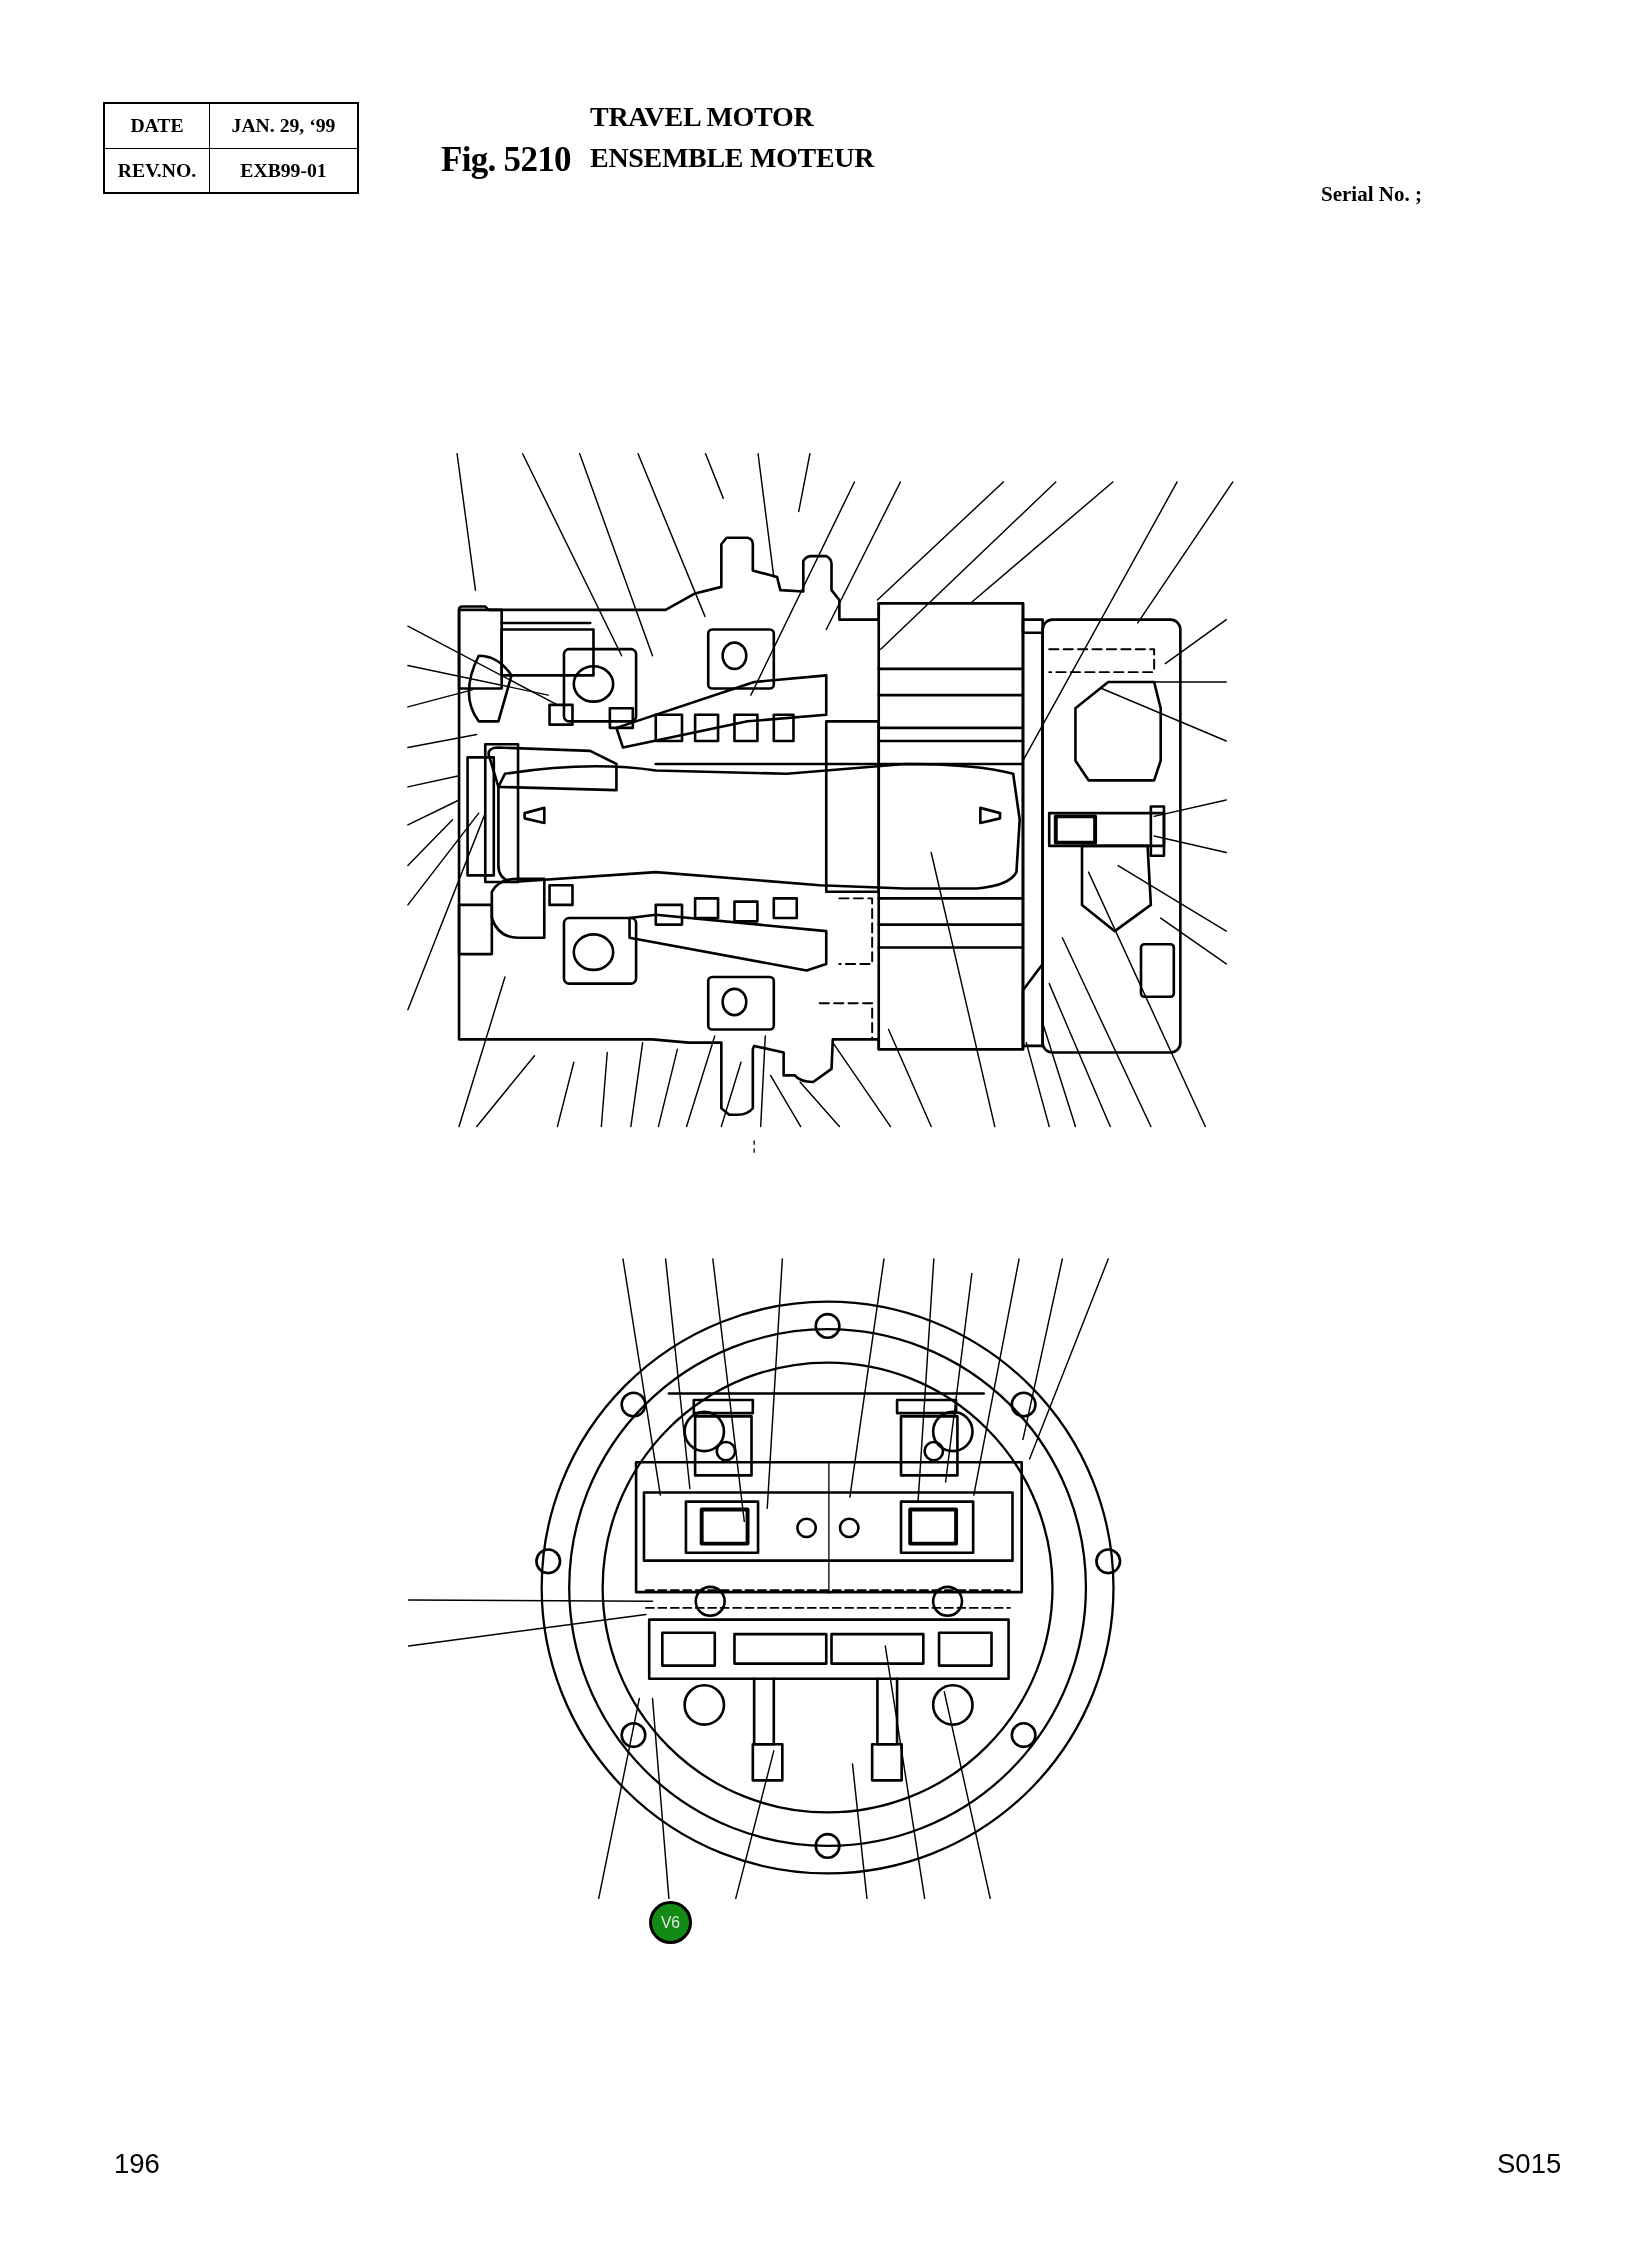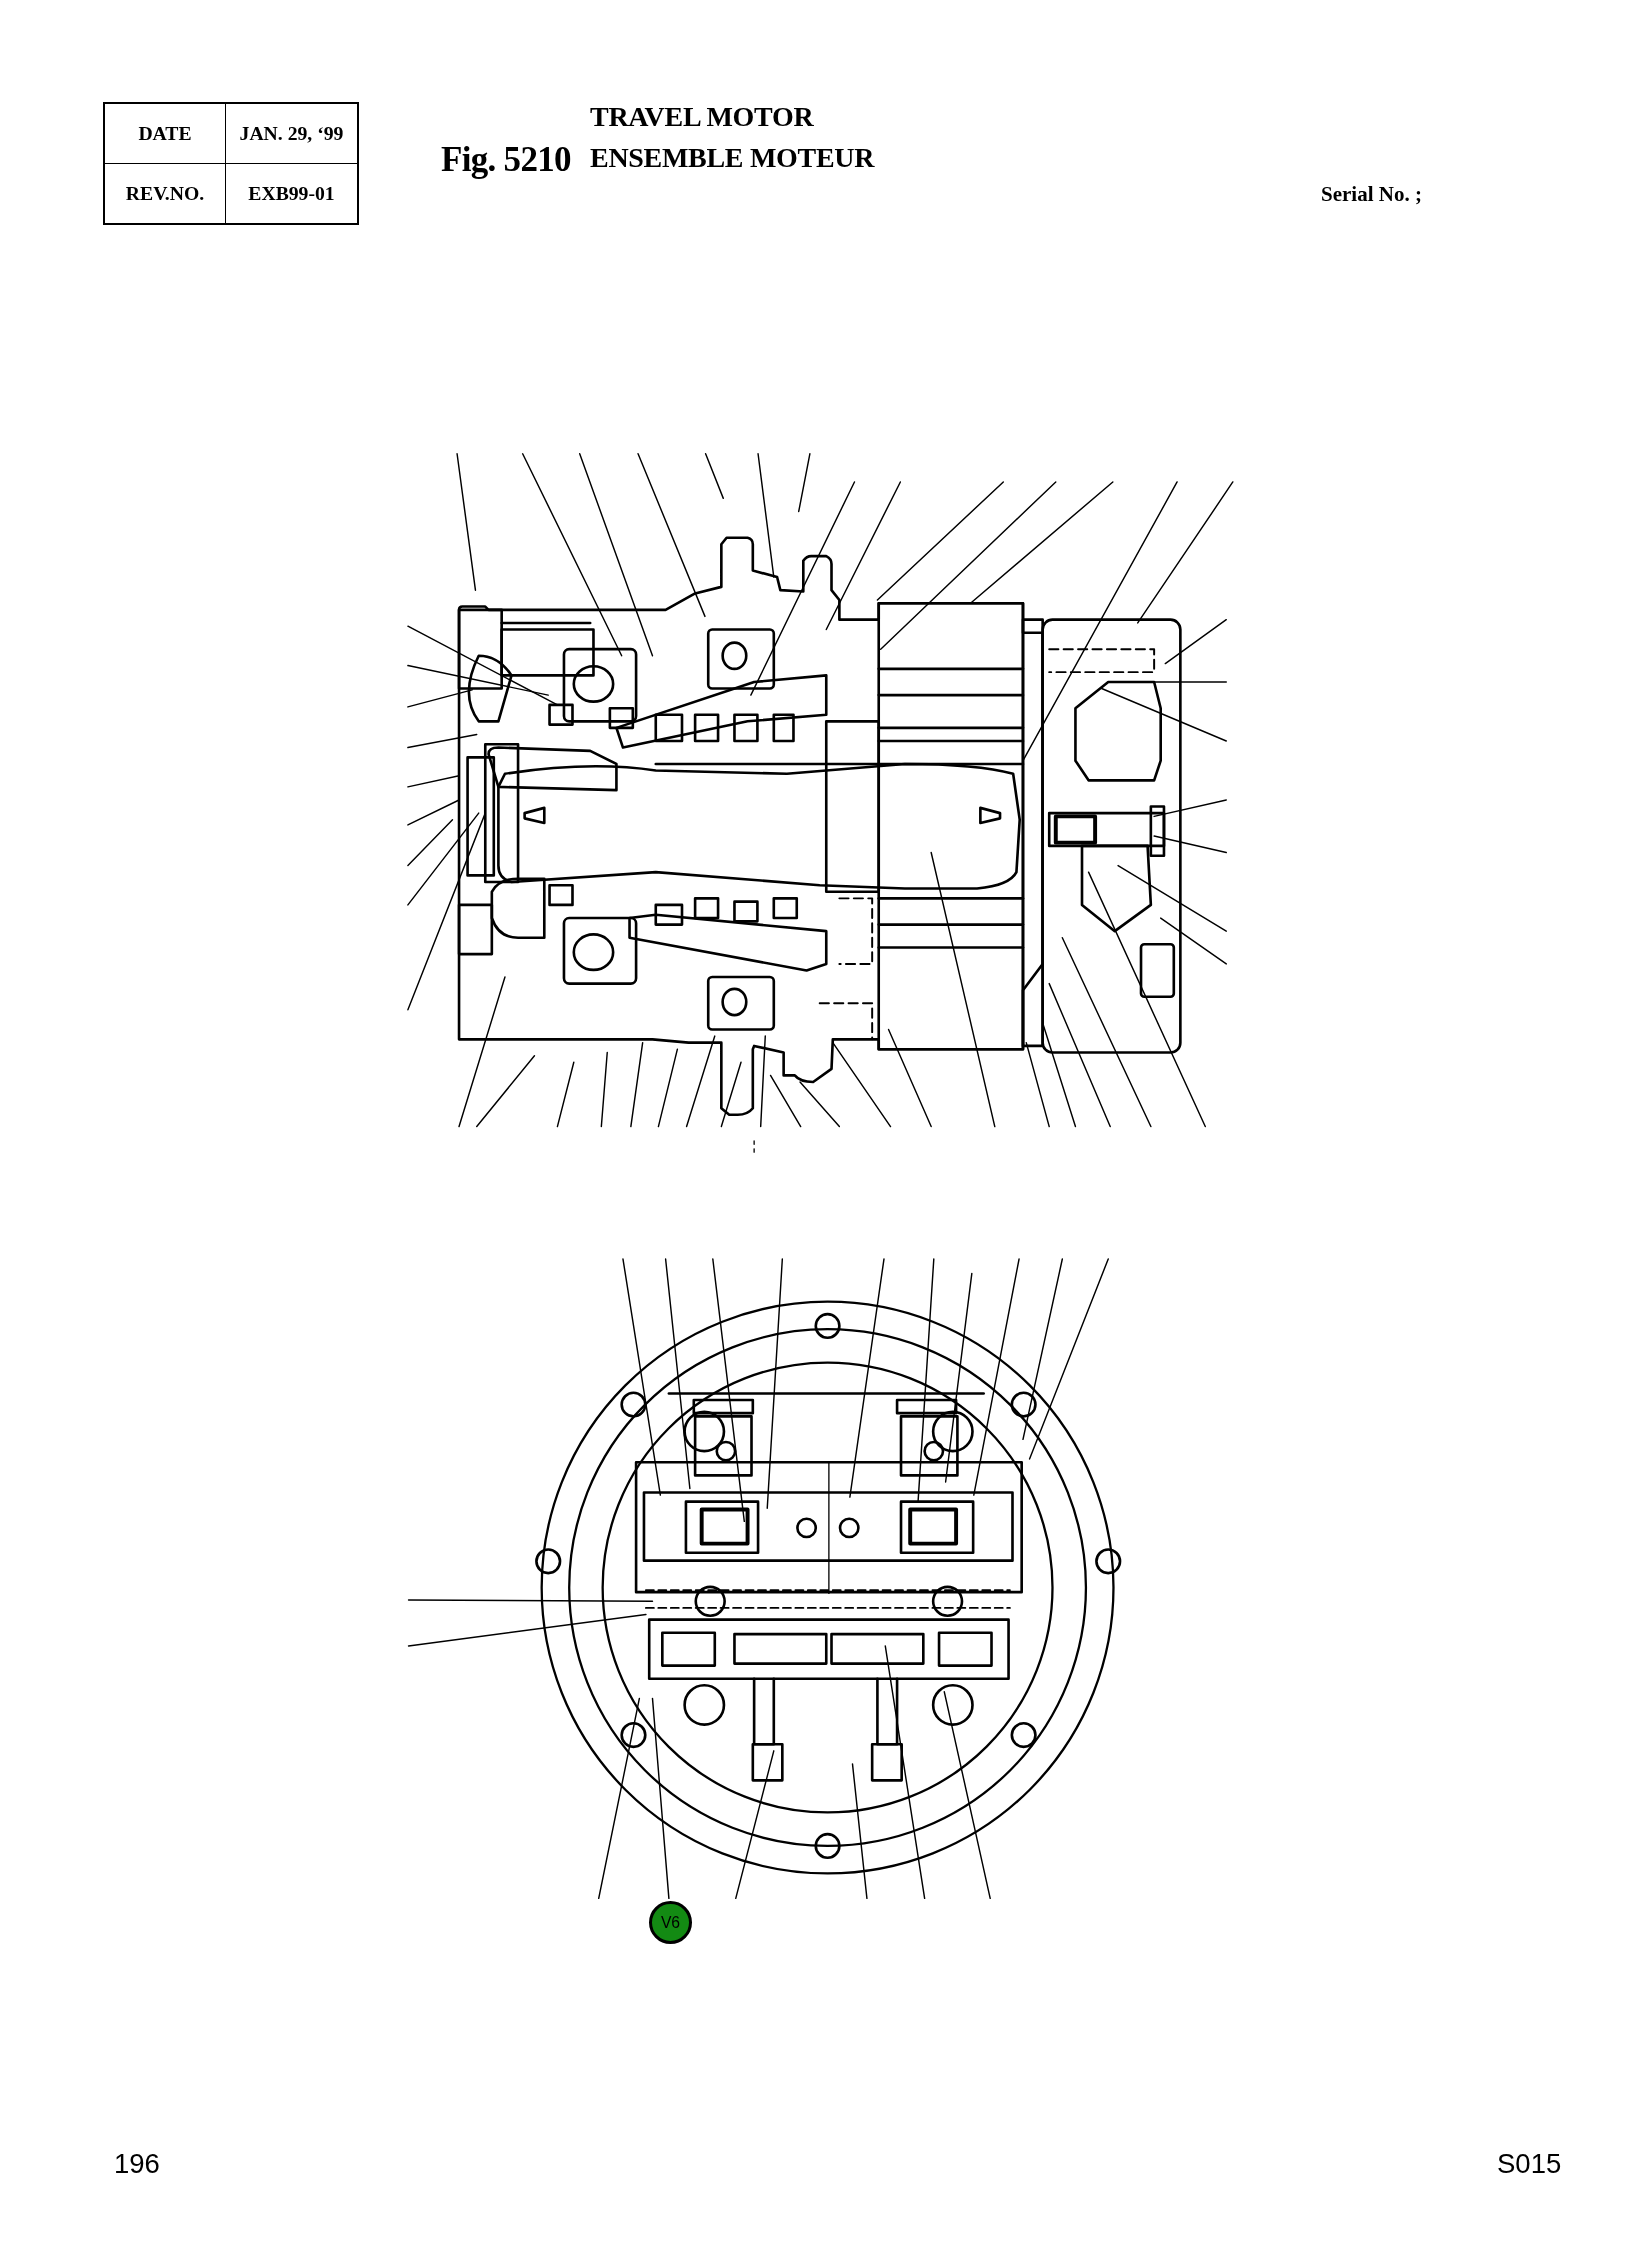--- a/index.html
+++ b/index.html
@@ -1,35 +1,35 @@
 <!DOCTYPE html>
 <html style="font-size:10.5px"><head>
 <meta charset="utf-8">
 <style>
   html, body { margin:0; padding:0; background:#ffffff; }
   body { width:1644px; height:2261px; position:relative; overflow:hidden;
          font-family:"Liberation Serif", "DejaVu Serif", serif; color:#000; }
   .rev-table { position:absolute; left:103px; top:102px; width:256px; height:92px;
                border:2.6px solid #000; box-sizing:border-box; border-collapse:collapse; }
   .rev-table td { border:1.3px solid #000; text-align:center; vertical-align:middle;
-                  font-weight:bold; font-size:19.7px; padding:8px; height:43px; }
+                  font-weight:bold; font-size:19.7px; padding:0; height:43px; }
   .rev-table td.lbl { width:104px; }
   .fig-label { position:absolute; left:441px; top:118px; font-size:35px; font-weight:bold;
                letter-spacing:-0.7px; white-space:nowrap; line-height:39px;margin-top:22px; }
   .title-en, .title-fr { position:absolute; left:590px; font-size:28px; font-weight:bold;
                white-space:nowrap; line-height:37px; letter-spacing:-0.3px; }
   .title-en { top:98px; }
   .title-fr { top:139px; }
   .serial { position:absolute; left:1321px; top:182px; font-size:21px; font-weight:bold;
             white-space:nowrap; }
   .drawing { position:absolute; left:0; top:0; width:1644px; height:2261px; }
   .callout { position:absolute; left:649px; top:1901px; width:43px; height:43px; border-radius:50%;
              background:#138a13; border:3.3px solid #000; box-sizing:border-box;
              display:flex; align-items:center; justify-content:center;
-             color:#000000; font-family:"Liberation Sans", "DejaVu Sans", sans-serif;
+             color:#e5e5e5; font-family:"Liberation Sans", "DejaVu Sans", sans-serif;
              font-size:15.7px; cursor:pointer; }
   .page-no { position:absolute; top:2148px; font-family:"Liberation Sans", "DejaVu Sans", sans-serif;
              font-size:27.5px; }
   .page-left { left:114px; }
   .page-right { left:1481px;margin-left:16px; }
 </style>
 </head>
 <body>
 
 <table class="rev-table">

